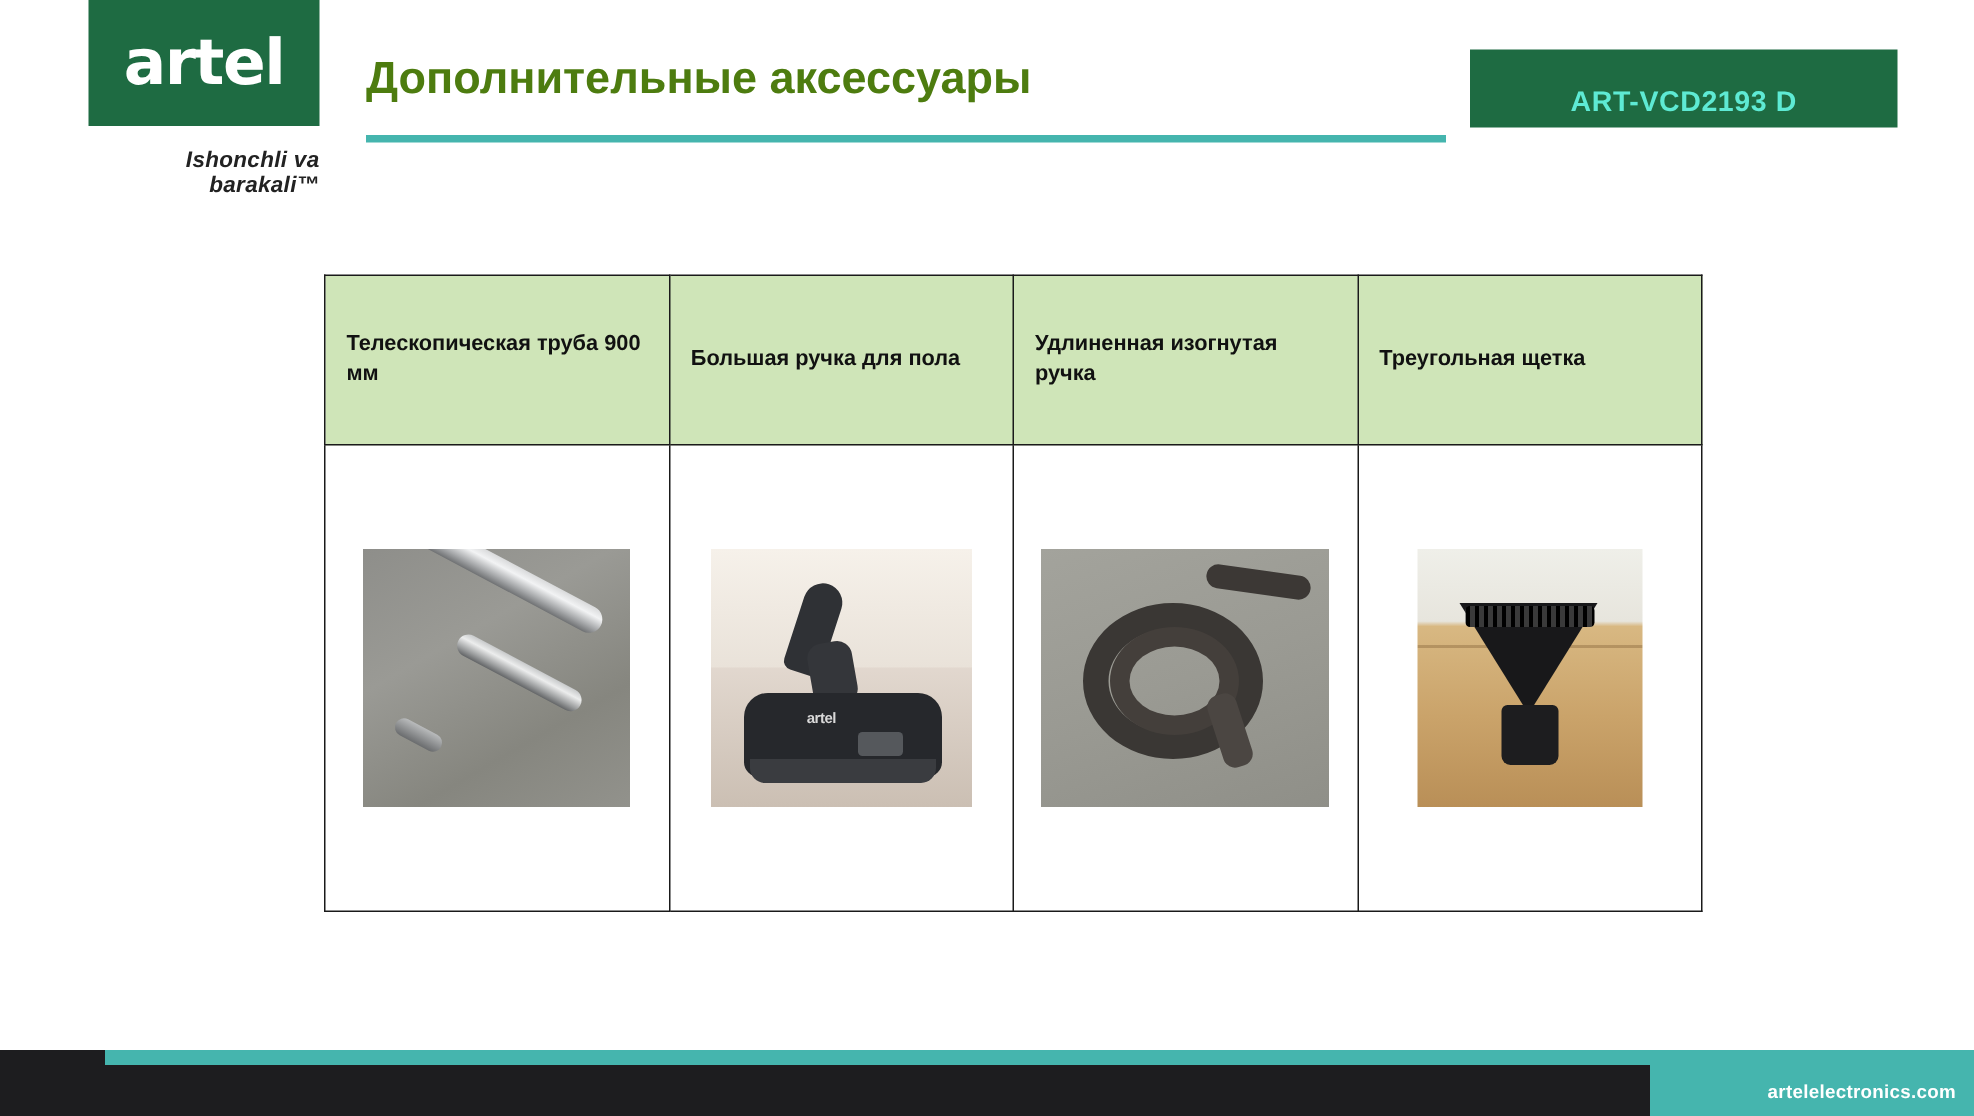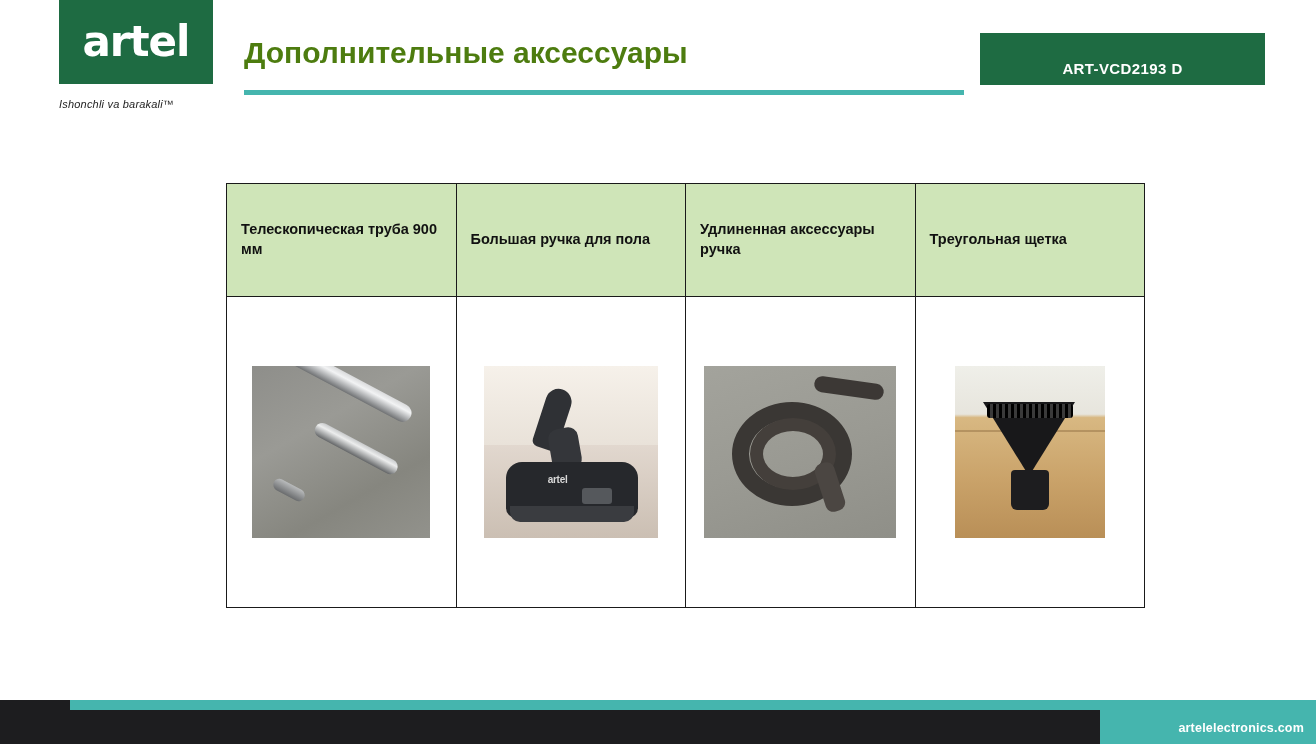--- a/index.html
+++ b/index.html
@@ -39,24 +39,24 @@
     font-size: 42px;
     font-weight: bold;
     letter-spacing: -1px;
     line-height: 1;
   }
   .logo-tagline {
     position: absolute;
     left: 59px;
     top: 98px;
     width: 154px;
-    text-align: left;
-    font-size: 11px;
+    text-align: right;
+    font-size: 15px;
     font-style: italic;
-    font-weight: normal;
+    font-weight: bold;
     color: #222222;
     letter-spacing: 0.2px;
   }
 
   .title-area {
     position: absolute;
     left: 244px;
     top: 36px;
     width: 720px;
   }
@@ -80,36 +80,35 @@
     left: 980px;
     top: 33px;
     width: 285px;
     height: 52px;
     background: #1e6b42;
     display: flex;
     align-items: center;
     justify-content: center;
   }
   .model-badge span {
-    color: #ffffff;
-    font-size: 15px;
+    color: #5eead4;
+    font-size: 19px;
     font-weight: bold;
     letter-spacing: 0.4px;
     margin-top: 19px;
   }
 
   
   .acc-table {
     position: absolute;
     left: 216px;
     top: 183px;
     width: 919px;
     border-collapse: collapse;
     table-layout: fixed;
-    margin-left: 10px;
   }
   .acc-table th, .acc-table td {
     border: 1px solid #1a1a1a;
     vertical-align: top;
   }
   .acc-table th {
     background: #cfe5b8;
     height: 84px;
     padding: 14px 14px;
     text-align: left;
@@ -368,21 +367,21 @@
 
   <div class="model-badge">
     <span>ART-VCD2193 D</span>
   </div>
 
   <table class="acc-table">
     <thead>
       <tr>
         <th>Телескопическая труба 900 мм</th>
         <th>Большая ручка для пола</th>
-        <th>Удлиненная аксессуары ручка</th>
+        <th>Удлиненная изогнутая ручка</th>
         <th>Треугольная щетка</th>
       </tr>
     </thead>
     <tbody>
       <tr>
 
         <td>
           <div class="cell-inner">
             <div class="photo photo-tube">
               <div class="tube-body"></div>

